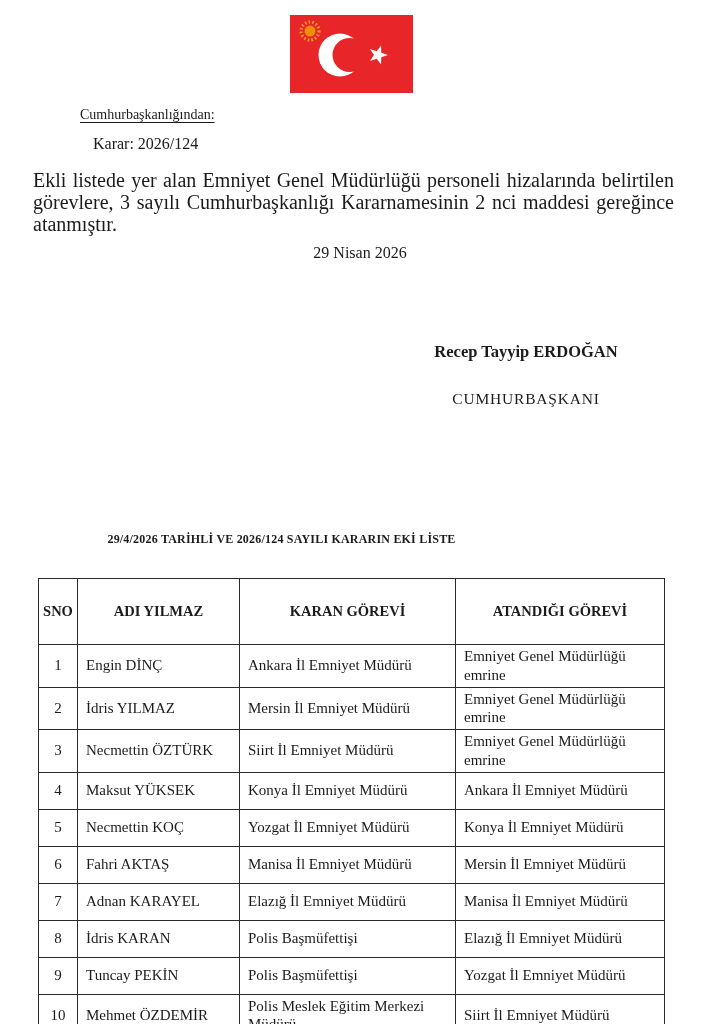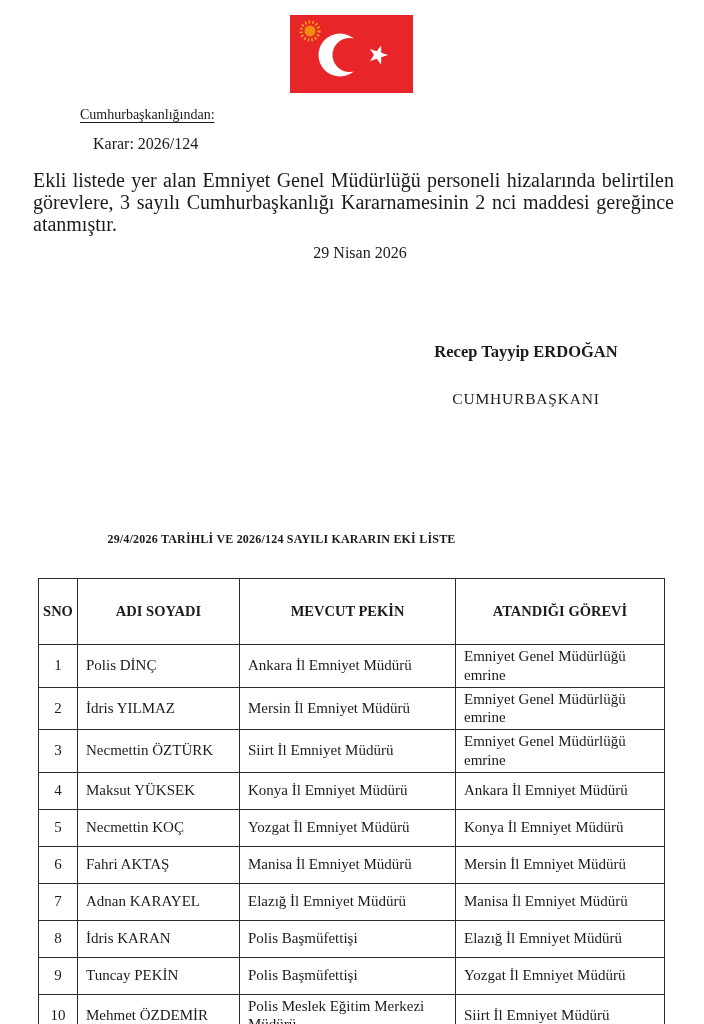--- a/index.html
+++ b/index.html
@@ -110,29 +110,29 @@
 <table class="decree">
   <colgroup>
     <col class="c1">
       <col class="c2">
       <col class="c3">
       <col class="c4">
   </colgroup>
   <thead>
     <tr>
       <th>SNO</th>
-      <th>ADI SOYADI</th>
-      <th>MEVCUT PEKİN</th>
+      <th>ADI YILMAZ</th>
+      <th>KARAN GÖREVİ</th>
       <th>ATANDIĞI GÖREVİ</th>
     </tr>
   </thead>
   <tbody>
       <tr>
         <td class="c-sno">1</td>
-        <td>Polis DİNÇ</td>
+        <td>Engin DİNÇ</td>
         <td>Ankara İl Emniyet Müdürü</td>
         <td>Emniyet Genel Müdürlüğü emrine</td>
       </tr>
       <tr>
         <td class="c-sno">2</td>
         <td>İdris YILMAZ</td>
         <td>Mersin İl Emniyet Müdürü</td>
         <td>Emniyet Genel Müdürlüğü emrine</td>
       </tr>
       <tr>

